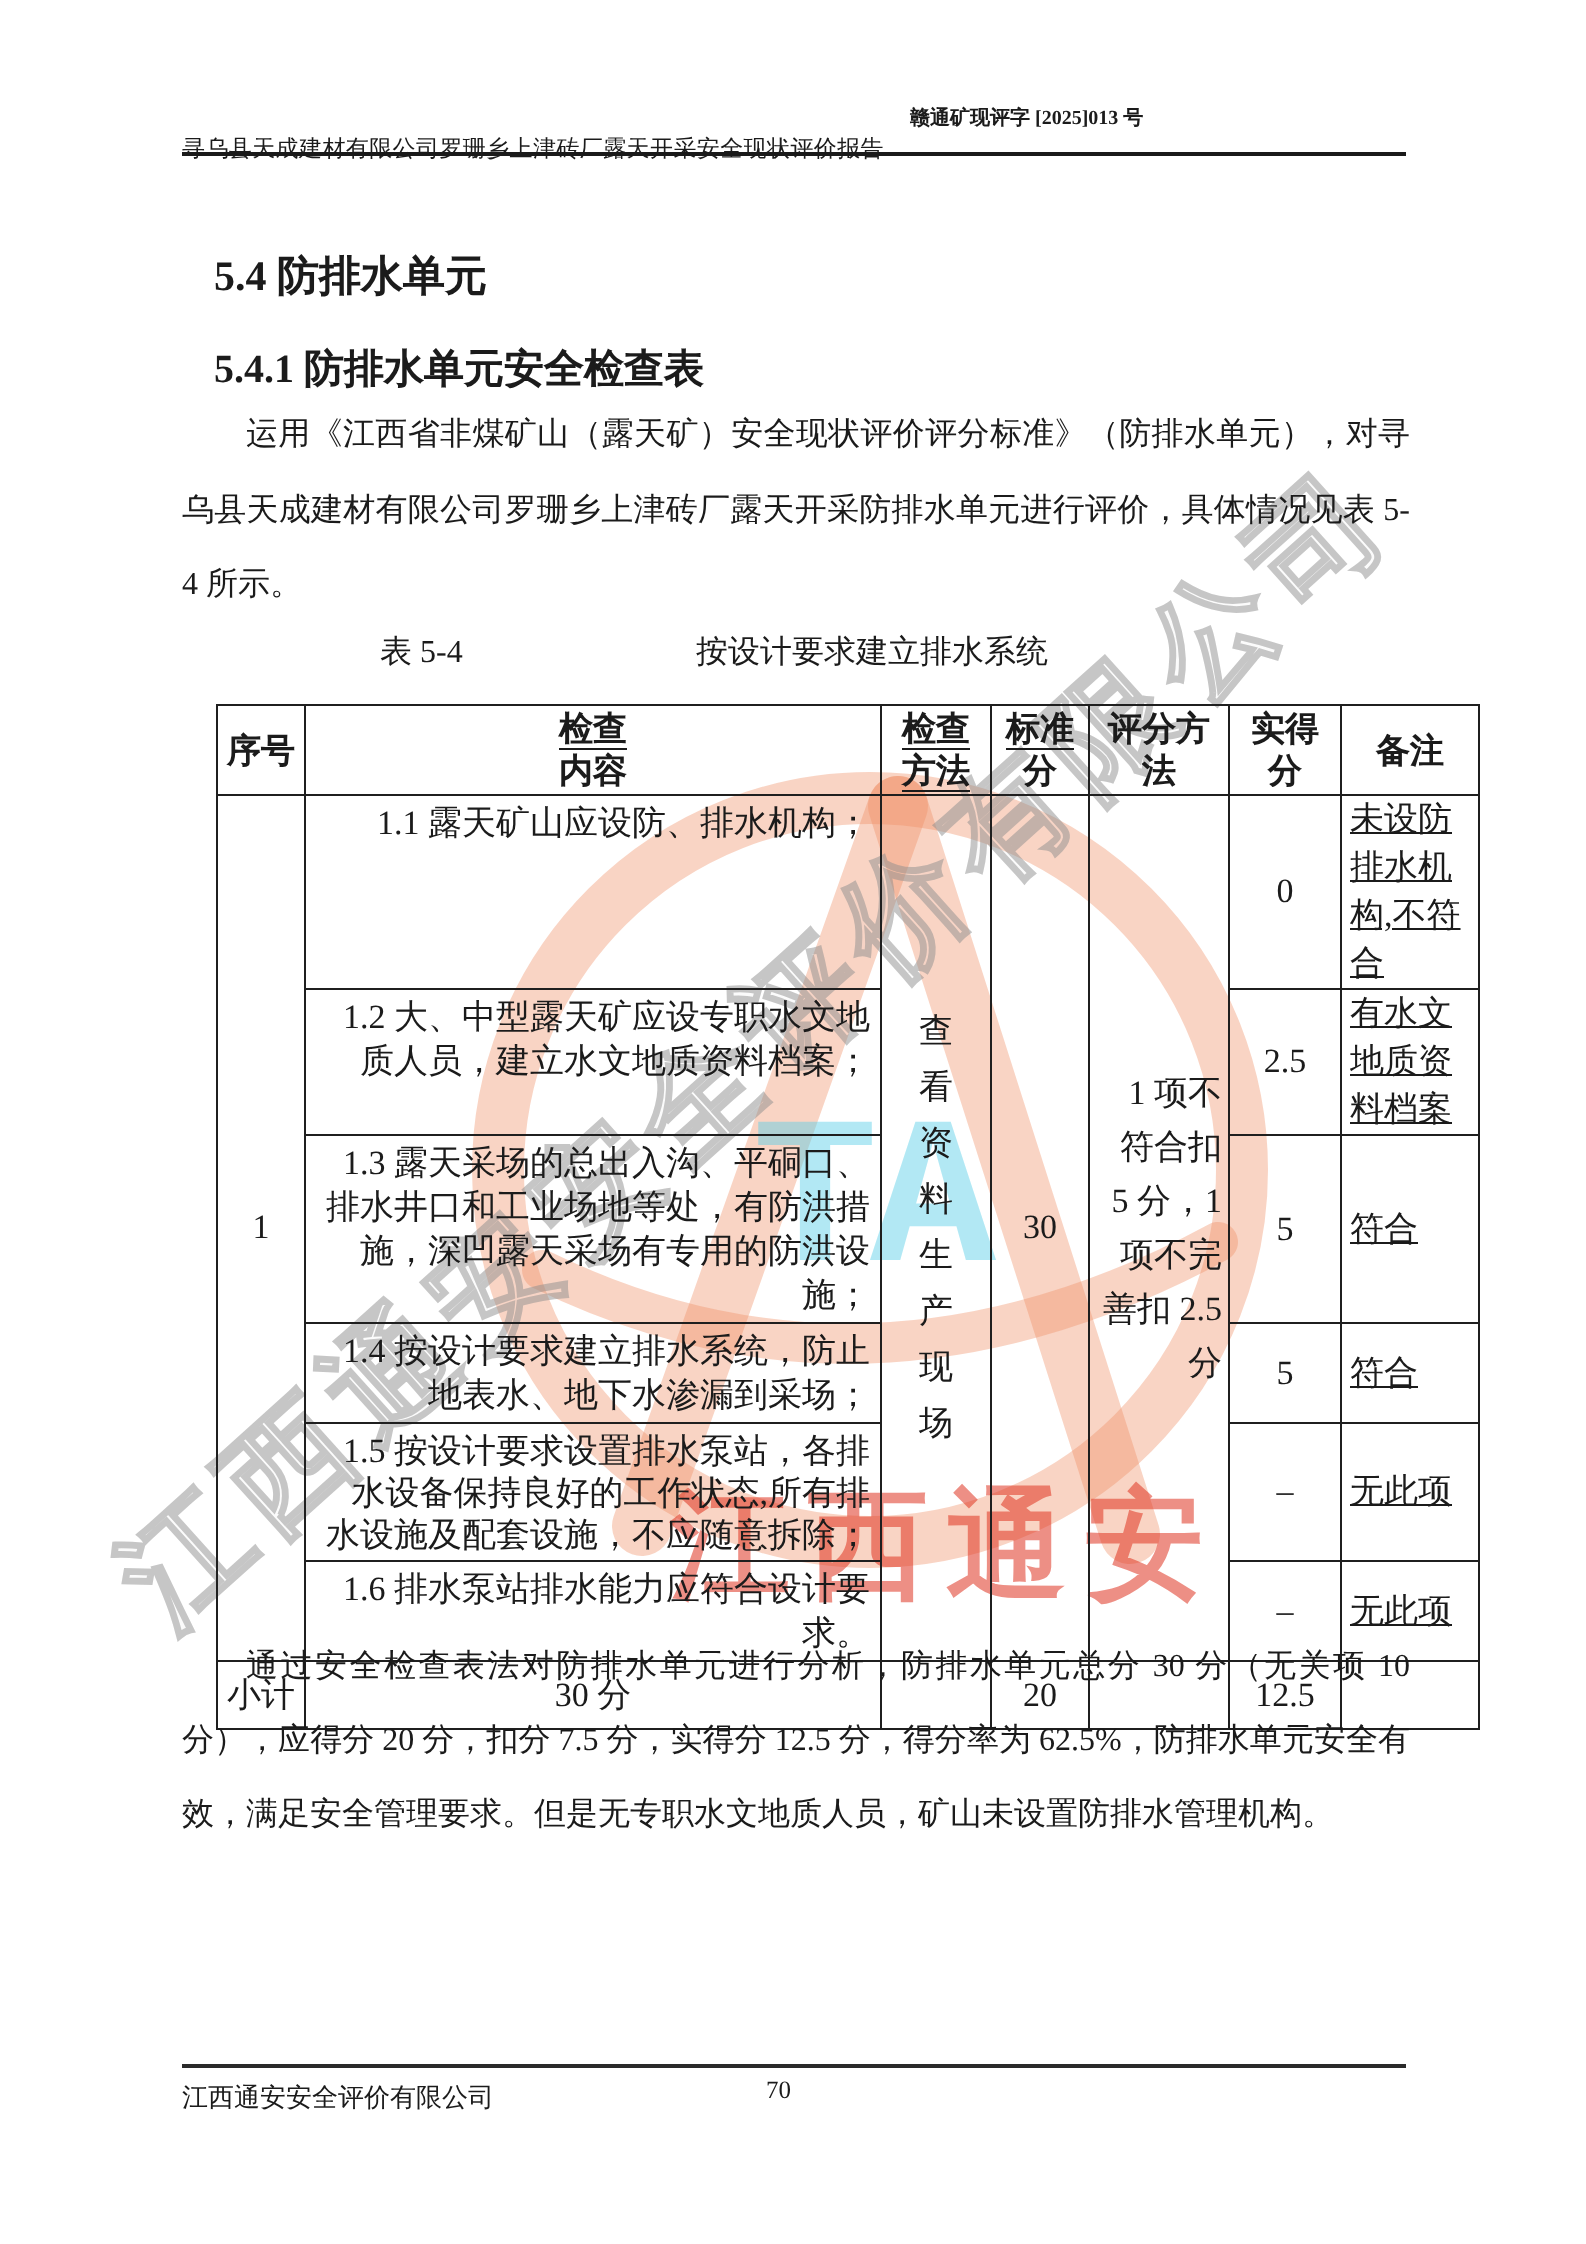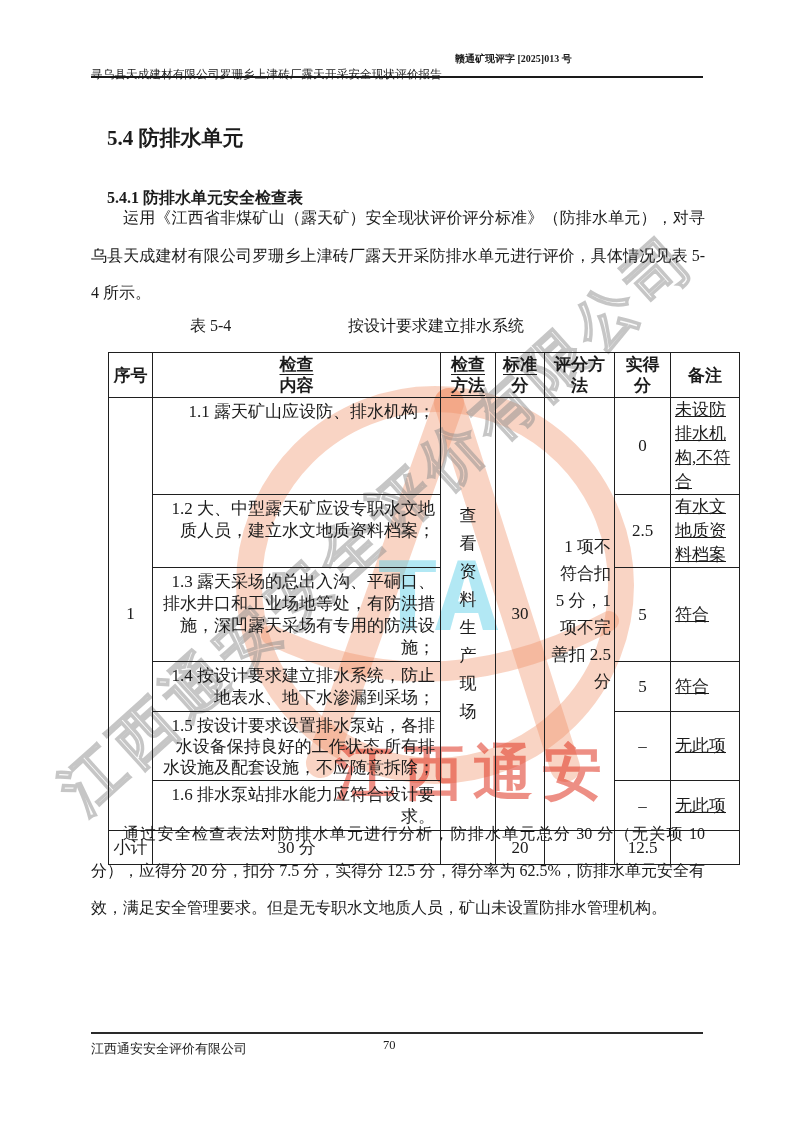--- a/index.html
+++ b/index.html
@@ -19,21 +19,21 @@
          font-weight:bold;font-size:105px;letter-spacing:-4px;color:var(--wm-cyan,#59cfe8);opacity:.46;}
   .wm-red{left:293px;top:733px;font-family:"Liberation Sans","DejaVu Sans",sans-serif;
           font-weight:bold;font-size:60px;letter-spacing:9px;color:var(--wm-red,#e03522);opacity:.55;margin-left:42px;}
 
   
   .content{position:absolute;inset:0;z-index:2;}
   .hdr-left{left:91px;top:55px;font-size:11.5px;letter-spacing:.2px;margin-top:12px;}
   .hdr-right{left:455px;top:52px;font-size:10px;font-weight:bold;}
   .hdr-rule{left:91px;top:76px;width:612px;height:2px;background:#1a1a1a;}
   .h1{left:107px;top:124px;font-size:21px;font-weight:bold;}
-  .h2{left:107px;top:188px;font-size:16px;font-weight:bold;}
+  .h2{left:107px;top:171px;font-size:20px;font-weight:bold;}
   .para{left:91px;width:614px;font-size:16px;line-height:37.5px;text-align:justify;text-indent:2em;font-family:Liberation Serif, serif;}
   .intro{top:199px;}
   .concl{top:815px;line-height:37px;}
   .cap-label{left:190px;top:316px;font-size:16px;}
   .cap-title{left:348px;top:316px;font-size:16px;}
 
   .tbl{left:108px;top:352px;border-collapse:collapse;table-layout:fixed;padding-left:36px;}
   .tbl td{border:1.5px solid #1f1f1f;font-size:17px;overflow:hidden;background:transparent;}
   .th{font-weight:bold;text-align:center;vertical-align:middle;line-height:21px;}
   .ul{text-decoration:underline;text-underline-offset:4px;}

